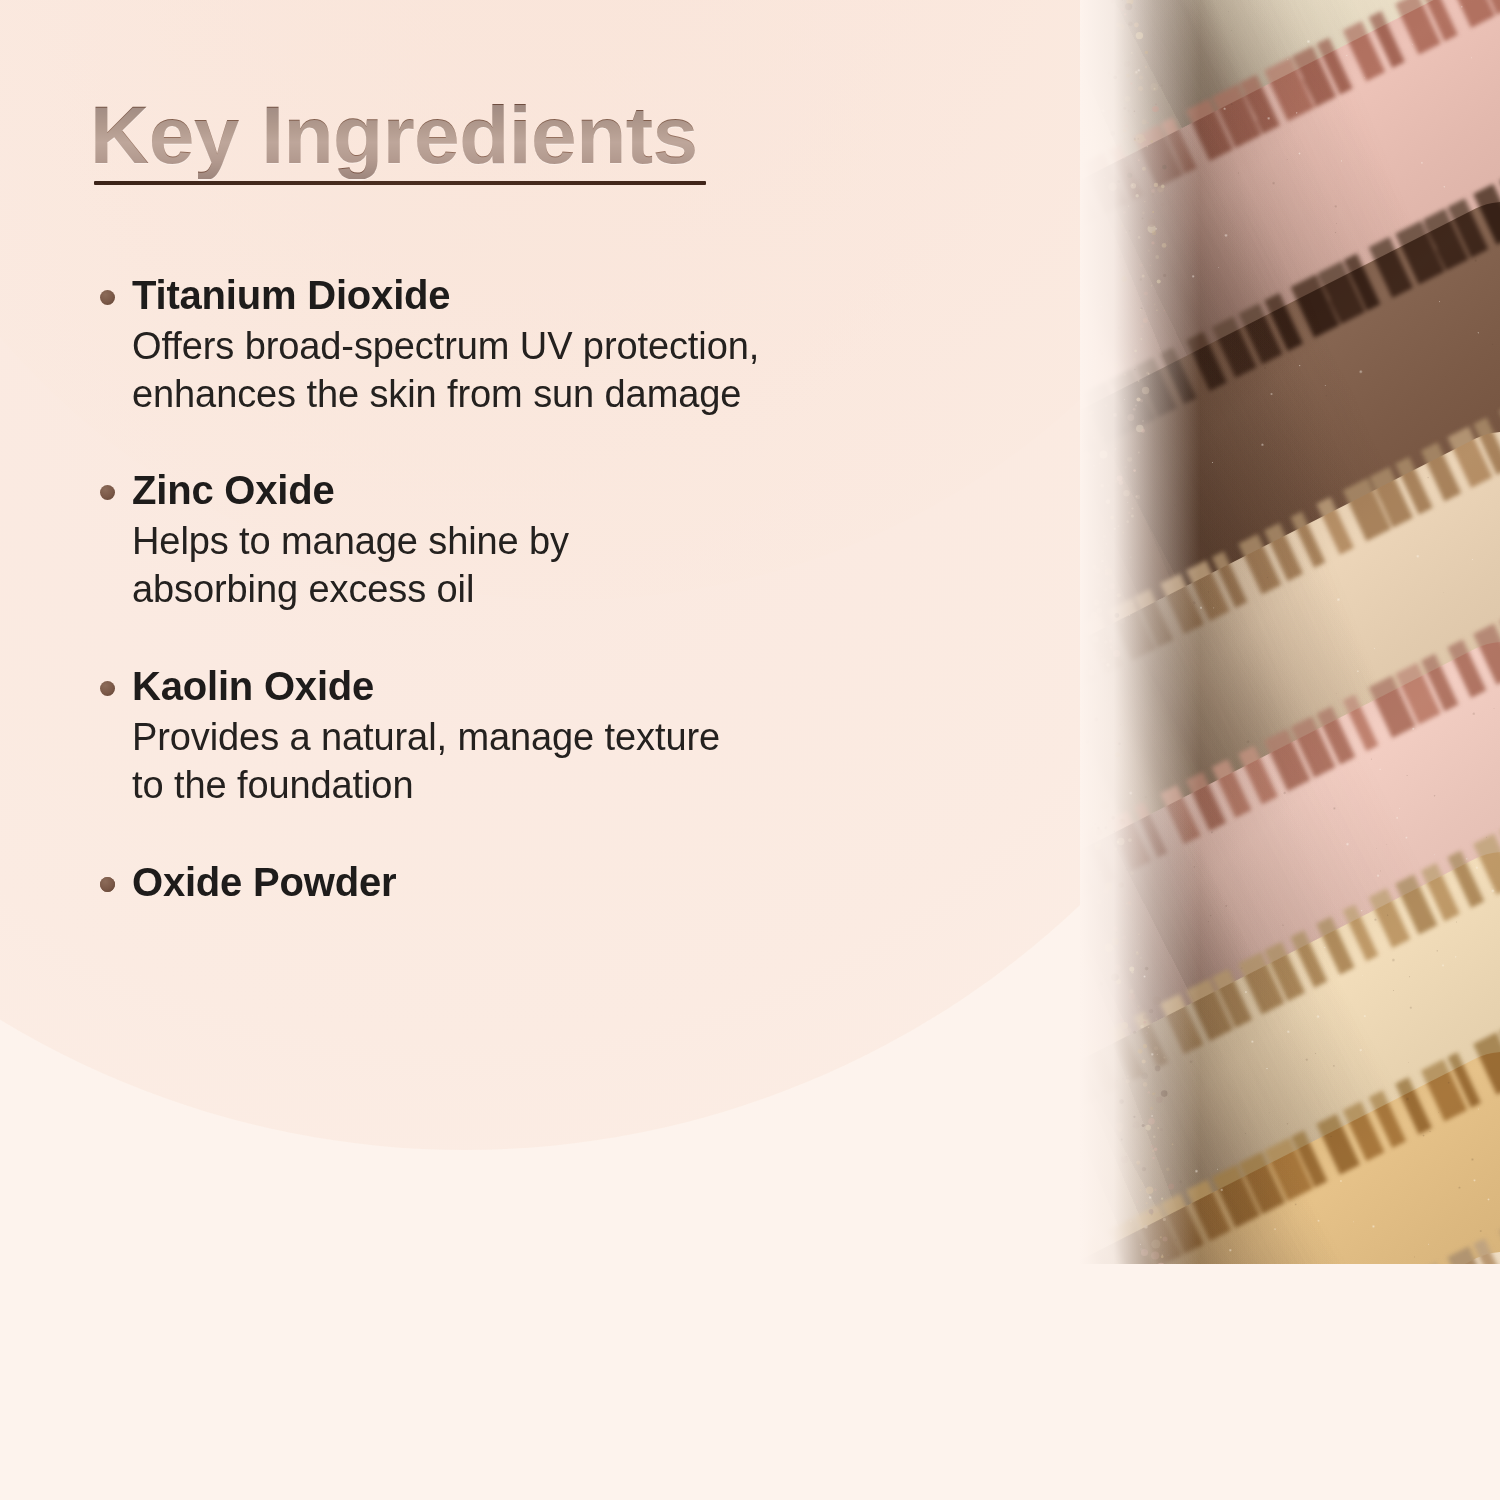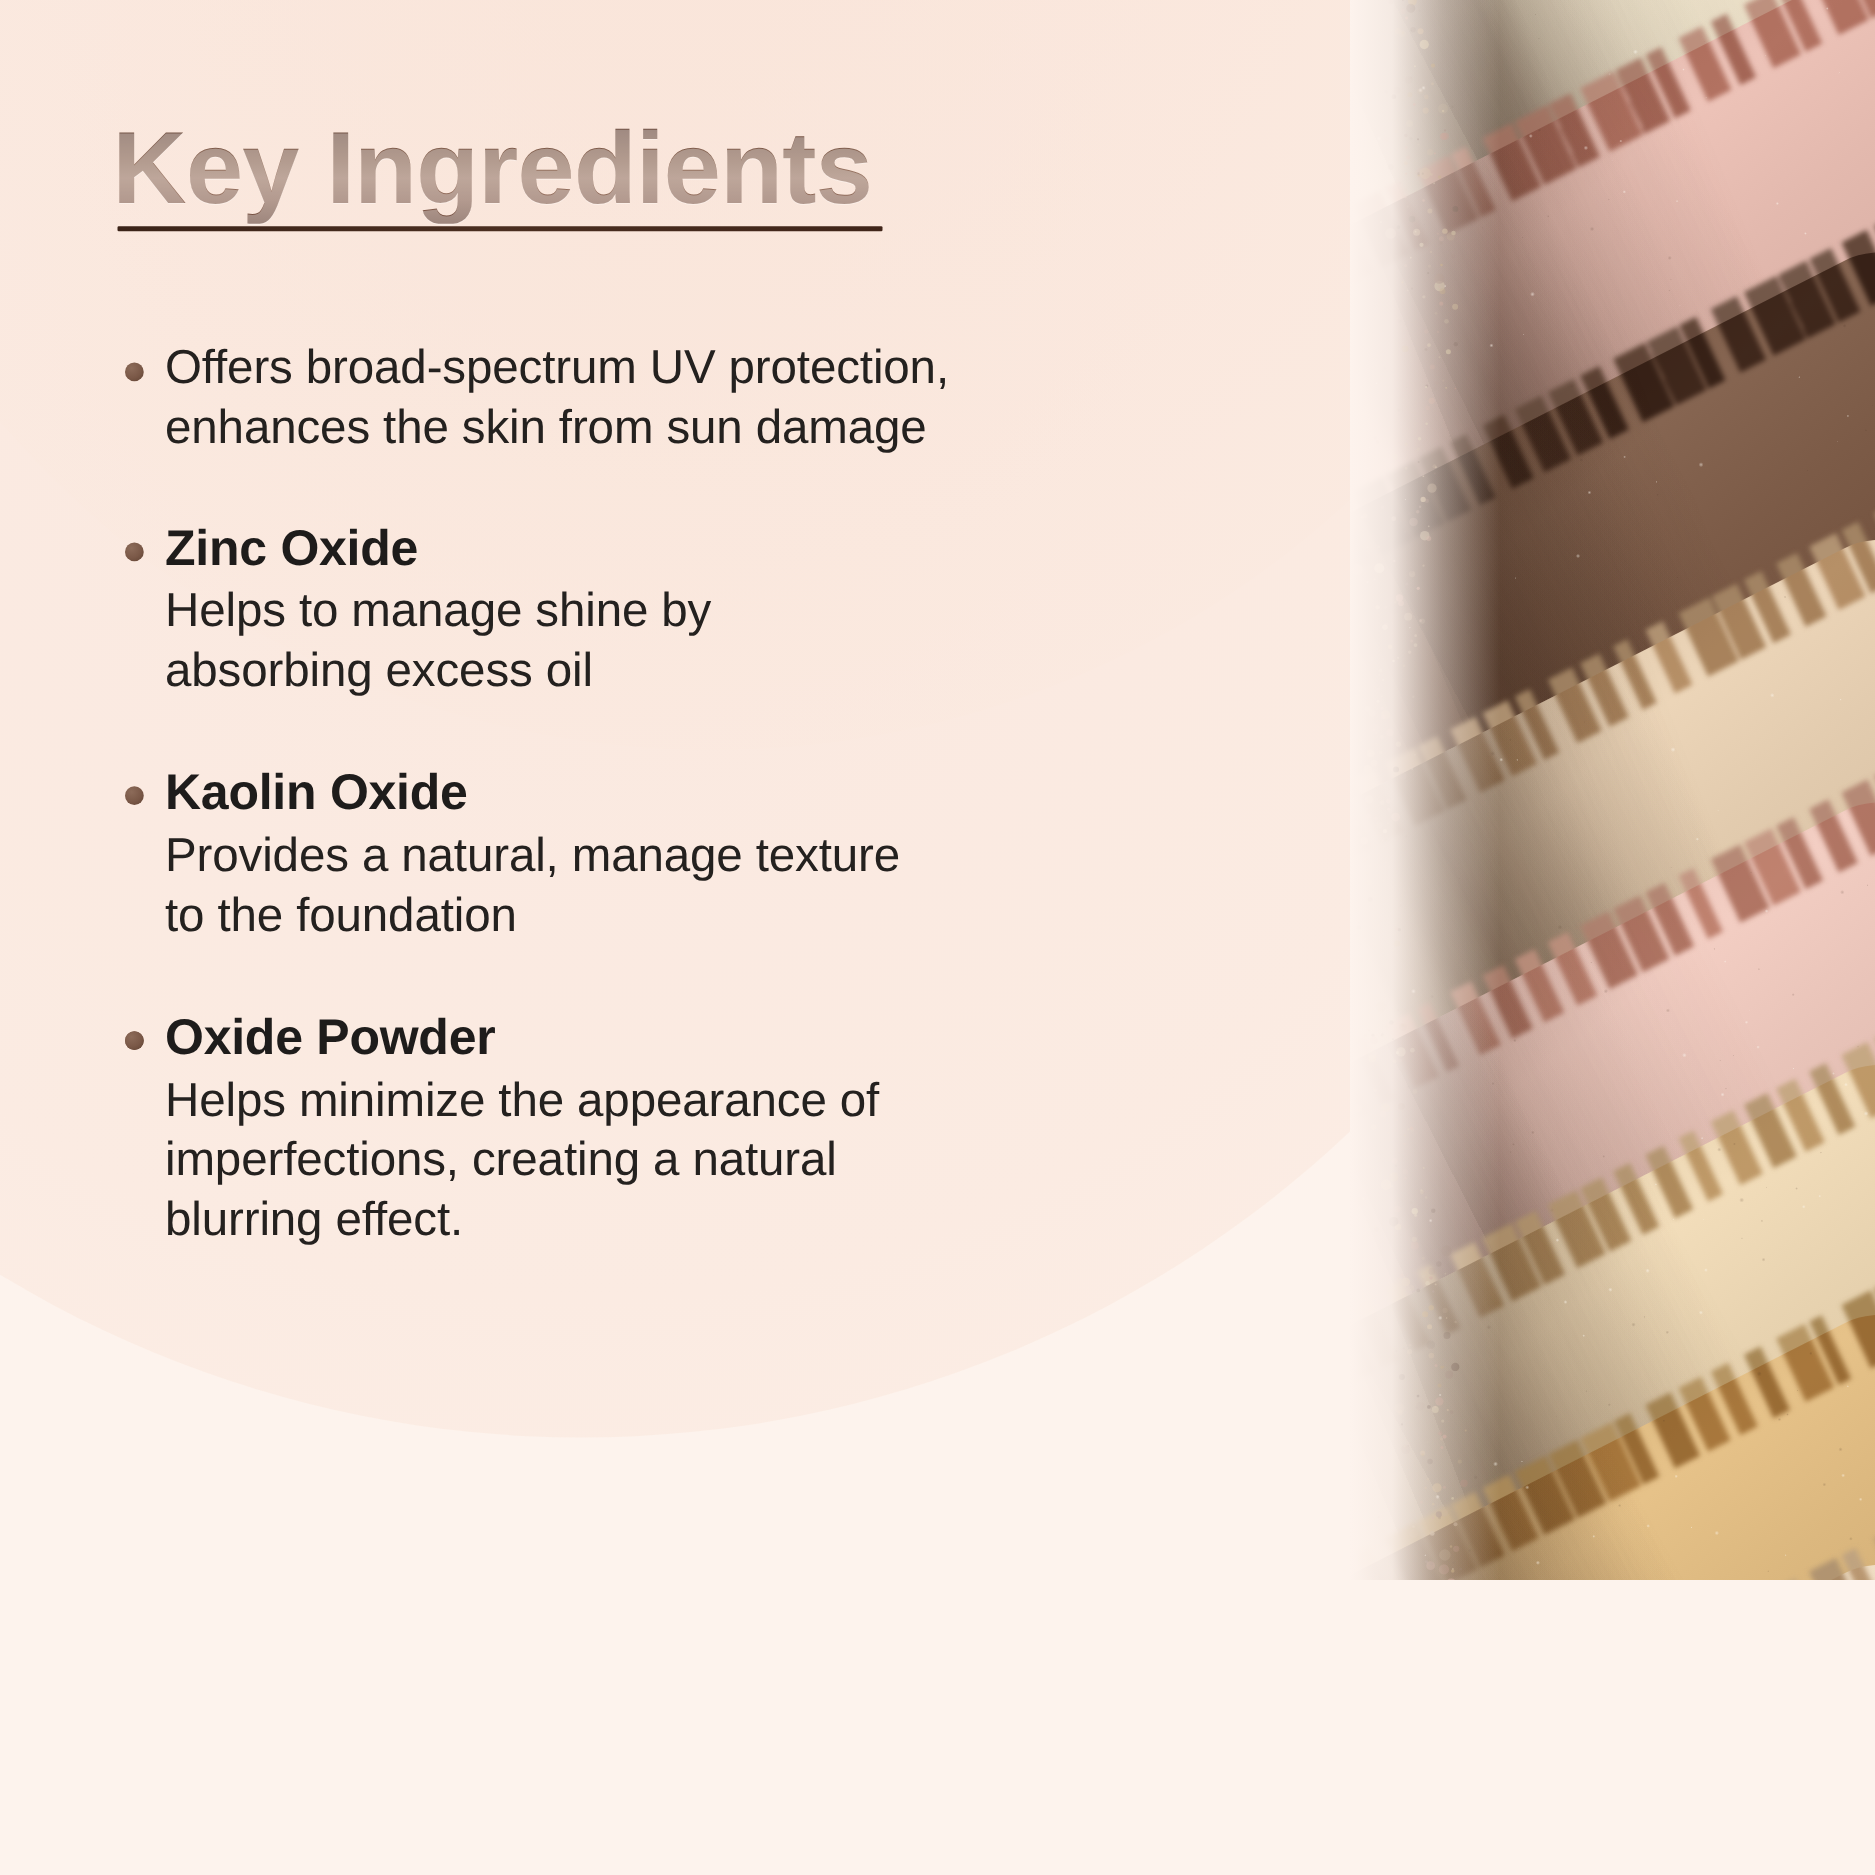--- a/index.html
+++ b/index.html
@@ -204,20 +204,21 @@
   <div class="content">
 
     <div class="title-wrap">
       <h1 class="page-title">Key Ingredients</h1>
       <div class="title-rule"></div>
     </div>
 
     <ul class="ing-list">
       <li class="ing-item">
         <span class="bullet"></span>
+        <span class="ing-name">Titanium Dioxide</span>
         <span class="ing-desc">Offers broad-spectrum UV protection,
 enhances the skin from sun damage</span>
       </li>
       <li class="ing-item">
         <span class="bullet"></span>
         <span class="ing-name">Zinc Oxide</span>
         <span class="ing-desc">Helps to manage shine by
 absorbing excess oil</span>
       </li>
       <li class="ing-item">
@@ -225,23 +226,20 @@
         <span class="ing-name">Kaolin Oxide</span>
         <span class="ing-desc">Provides a natural, manage texture
 to the foundation</span>
       </li>
       <li class="ing-item">
         <span class="bullet"></span>
       </li>
       <li class="ing-item">
         <span class="bullet"></span>
         <span class="ing-name">Oxide Powder</span>
-        <span class="ing-desc">Helps minimize the appearance of
-imperfections, creating a natural
-blurring effect.</span>
       </li>
     </ul>
   </div>
 
   <div class="powder-panel">
     <div class="powder-inner" id="powder-inner">
         <div class="band" style="top: -60px;">
           <div class="core" style="background: linear-gradient(168deg, rgb(126, 95, 80) 0%, rgb(197, 169, 156) 11%, rgb(207, 179, 166) 34%, rgb(197, 169, 156) 58%, rgb(189, 161, 148) 80%, rgb(126, 95, 80) 100%);"></div>
           <div class="crumb bot" style="background: linear-gradient(92deg, transparent 0%, rgb(144, 113, 98) 0.3%, rgb(144, 113, 98) 2.4%, transparent 2.8%, transparent 3.8%, rgb(144, 113, 98) 4.1%, rgb(144, 113, 98) 7.1%, transparent 7.5%, transparent 7.7%, rgb(144, 113, 98) 8%, rgb(144, 113, 98) 10.9%, transparent 11.3%, transparent 11.5%, rgb(126, 95, 80) 11.8%, rgb(126, 95, 80) 15.2%, transparent 15.6%, transparent 15.4%, rgb(144, 113, 98) 15.7%, rgb(144, 113, 98) 17.7%, transparent 18.1%, transparent 19.2%, rgb(126, 95, 80) 19.5%, rgb(126, 95, 80) 23.2%, transparent 23.6%, transparent 23.1%, rgb(126, 95, 80) 23.4%, rgb(126, 95, 80) 25.4%, transparent 25.8%, transparent 26.9%, rgb(126, 95, 80) 27.2%, rgb(126, 95, 80) 30.8%, transparent 31.2%, transparent 30.8%, rgb(144, 113, 98) 31.1%, rgb(144, 113, 98) 33.6%, transparent 34%, transparent 34.6%, rgb(126, 95, 80) 34.9%, rgb(126, 95, 80) 36.5%, transparent 36.9%, transparent 38.5%, rgb(144, 113, 98) 38.8%, rgb(144, 113, 98) 41.7%, transparent 42.1%, transparent 42.3%, rgb(144, 113, 98) 42.6%, rgb(144, 113, 98) 45%, transparent 45.4%, transparent 46.2%, rgb(126, 95, 80) 46.5%, rgb(126, 95, 80) 48.7%, transparent 49.1%, transparent 50%, rgb(144, 113, 98) 50.3%, rgb(144, 113, 98) 52.4%, transparent 52.8%, transparent 53.8%, rgb(126, 95, 80) 54.1%, rgb(126, 95, 80) 57.4%, transparent 57.8%, transparent 57.7%, rgb(126, 95, 80) 58%, rgb(126, 95, 80) 59.6%, transparent 60%, transparent 61.5%, rgb(126, 95, 80) 61.8%, rgb(126, 95, 80) 65.1%, transparent 65.5%, transparent 65.4%, rgb(144, 113, 98) 65.7%, rgb(144, 113, 98) 68.3%, transparent 68.7%, transparent 69.2%, rgb(126, 95, 80) 69.5%, rgb(126, 95, 80) 71.2%, transparent 71.6%, transparent 73.1%, rgb(126, 95, 80) 73.4%, rgb(126, 95, 80) 74.8%, transparent 75.2%, transparent 76.9%, rgb(126, 95, 80) 77.2%, rgb(126, 95, 80) 78.5%, transparent 78.9%, transparent 80.8%, rgb(126, 95, 80) 81.1%, rgb(126, 95, 80) 83.2%, transparent 83.6%, transparent 84.6%, rgb(144, 113, 98) 84.9%, rgb(144, 113, 98) 87.3%, transparent 87.7%, transparent 88.5%, rgb(126, 95, 80) 88.8%, rgb(126, 95, 80) 91.6%, transparent 92%, transparent 92.3%, rgb(144, 113, 98) 92.6%, rgb(144, 113, 98) 95.1%, transparent 95.5%, transparent 96.2%, rgb(126, 95, 80) 96.5%, rgb(126, 95, 80) 97.6%, transparent 98%); filter: blur(2.2px);"></div>
           <div class="grain" style="background: radial-gradient(1.74px at 82.8% 53.7%, rgba(70, 48, 34, 0.22) 0%, transparent 100%), radial-gradient(1.29px at 80% 81.1%, rgba(255, 252, 245, 0.55) 0%, transparent 100%), radial-gradient(1.87px at 1.4% 0.1%, rgba(255, 252, 245, 0.55) 0%, transparent 100%), radial-gradient(0.82px at 93% 88.1%, rgba(255, 252, 245, 0.55) 0%, transparent 100%), radial-gradient(1.63px at 47.5% 89.9%, rgba(255, 252, 245, 0.55) 0%, transparent 100%), radial-gradient(0.69px at 0.5% 36.9%, rgba(255, 252, 245, 0.55) 0%, transparent 100%), radial-gradient(0.95px at 99.1% 40.8%, rgba(255, 252, 245, 0.55) 0%, transparent 100%), radial-gradient(1.7px at 31.4% 70.8%, rgba(255, 252, 245, 0.55) 0%, transparent 100%), radial-gradient(1.82px at 48.8% 45.6%, rgba(70, 48, 34, 0.22) 0%, transparent 100%), radial-gradient(0.44px at 27.9% 81.5%, rgba(70, 48, 34, 0.22) 0%, transparent 100%), radial-gradient(1.64px at 7.6% 81.6%, rgba(255, 252, 245, 0.55) 0%, transparent 100%), radial-gradient(1.77px at 85.4% 32.3%, rgba(70, 48, 34, 0.22) 0%, transparent 100%), radial-gradient(0.65px at 76.8% 44.6%, rgba(70, 48, 34, 0.22) 0%, transparent 100%), radial-gradient(1.38px at 90.7% 64.2%, rgba(70, 48, 34, 0.22) 0%, transparent 100%), radial-gradient(0.7px at 5.4% 66.1%, rgba(255, 252, 245, 0.55) 0%, transparent 100%), radial-gradient(1.72px at 1% 71.9%, rgba(70, 48, 34, 0.22) 0%, transparent 100%), radial-gradient(1.66px at 85.6% 82.6%, rgba(70, 48, 34, 0.22) 0%, transparent 100%), radial-gradient(1.65px at 30.8% 92.2%, rgba(255, 252, 245, 0.55) 0%, transparent 100%), radial-gradient(1.6px at 66.2% 67.8%, rgba(70, 48, 34, 0.22) 0%, transparent 100%), radial-gradient(1.68px at 86.4% 67.5%, rgba(70, 48, 34, 0.22) 0%, transparent 100%), radial-gradient(1.05px at 4.5% 97.2%, rgba(255, 252, 245, 0.55) 0%, transparent 100%), radial-gradient(0.61px at 15% 44.9%, rgba(255, 252, 245, 0.55) 0%, transparent 100%), radial-gradient(0.79px at 80% 37.2%, rgba(70, 48, 34, 0.22) 0%, transparent 100%), radial-gradient(1.03px at 73% 86.5%, rgba(255, 252, 245, 0.55) 0%, transparent 100%), radial-gradient(1.02px at 60.9% 94.1%, rgba(70, 48, 34, 0.22) 0%, transparent 100%), radial-gradient(0.6px at 70.2% 21.6%, rgba(70, 48, 34, 0.22) 0%, transparent 100%), radial-gradient(0.67px at 89.3% 53.5%, rgba(70, 48, 34, 0.22) 0%, transparent 100%), radial-gradient(0.62px at 38% 58%, rgba(70, 48, 34, 0.22) 0%, transparent 100%), radial-gradient(1.09px at 91.7% 83.4%, rgba(70, 48, 34, 0.22) 0%, transparent 100%), radial-gradient(1.53px at 12.7% 5.4%, rgba(70, 48, 34, 0.22) 0%, transparent 100%), radial-gradient(1.09px at 76.8% 37%, rgba(70, 48, 34, 0.22) 0%, transparent 100%), radial-gradient(0.69px at 75.8% 70.8%, rgba(255, 252, 245, 0.55) 0%, transparent 100%), radial-gradient(1.73px at 5.8% 84.8%, rgba(255, 252, 245, 0.55) 0%, transparent 100%), radial-gradient(1.49px at 49.3% 18%, rgba(255, 252, 245, 0.55) 0%, transparent 100%), radial-gradient(0.64px at 69.2% 36.8%, rgba(70, 48, 34, 0.22) 0%, transparent 100%), radial-gradient(1.62px at 5.6% 71.7%, rgba(255, 252, 245, 0.55) 0%, transparent 100%), radial-gradient(1.66px at 68% 24.2%, rgba(255, 252, 245, 0.55) 0%, transparent 100%), radial-gradient(1.19px at 33.1% 52.6%, rgba(70, 48, 34, 0.22) 0%, transparent 100%), radial-gradient(0.49px at 26.5% 81.8%, rgba(255, 252, 245, 0.55) 0%, transparent 100%), radial-gradient(0.65px at 12.8% 29.8%, rgba(255, 252, 245, 0.55) 0%, transparent 100%), radial-gradient(0.5px at 86.2% 41.6%, rgba(70, 48, 34, 0.22) 0%, transparent 100%), radial-gradient(1.53px at 83.8% 9.2%, rgba(70, 48, 34, 0.22) 0%, transparent 100%), radial-gradient(0.66px at 67.7% 86.4%, rgba(255, 252, 245, 0.55) 0%, transparent 100%), radial-gradient(1.06px at 56.3% 48.2%, rgba(70, 48, 34, 0.22) 0%, transparent 100%), radial-gradient(1.05px at 74.9% 77.3%, rgba(255, 252, 245, 0.55) 0%, transparent 100%), radial-gradient(1.38px at 91.5% 7.4%, rgba(255, 252, 245, 0.55) 0%, transparent 100%), radial-gradient(1.98px at 55.8% 76.5%, rgba(255, 252, 245, 0.55) 0%, transparent 100%), radial-gradient(0.5px at 71.4% 17.6%, rgba(255, 252, 245, 0.55) 0%, transparent 100%), radial-gradient(1.28px at 46.9% 57.3%, rgba(70, 48, 34, 0.22) 0%, transparent 100%), radial-gradient(0.9px at 17.1% 83.4%, rgba(70, 48, 34, 0.22) 0%, transparent 100%), radial-gradient(1.89px at 54.5% 91.7%, rgba(255, 252, 245, 0.55) 0%, transparent 100%), radial-gradient(0.75px at 42.5% 91.9%, rgba(70, 48, 34, 0.22) 0%, transparent 100%), radial-gradient(1.76px at 29.1% 87%, rgba(255, 252, 245, 0.55) 0%, transparent 100%), radial-gradient(0.62px at 81.4% 54.7%, rgba(255, 252, 245, 0.55) 0%, transparent 100%), radial-gradient(0.9px at 0.5% 24%, rgba(255, 252, 245, 0.55) 0%, transparent 100%), radial-gradient(0.75px at 78% 79.6%, rgba(255, 252, 245, 0.55) 0%, transparent 100%), radial-gradient(0.47px at 5.4% 50%, rgba(255, 252, 245, 0.55) 0%, transparent 100%), radial-gradient(1.43px at 26.2% 99.3%, rgba(70, 48, 34, 0.22) 0%, transparent 100%), radial-gradient(1.65px at 98.4% 2%, rgba(70, 48, 34, 0.22) 0%, transparent 100%), radial-gradient(1.01px at 50.9% 77.2%, rgba(70, 48, 34, 0.22) 0%, transparent 100%), radial-gradient(0.96px at 92.4% 56.9%, rgba(70, 48, 34, 0.22) 0%, transparent 100%), radial-gradient(1.73px at 29.2% 77.4%, rgba(70, 48, 34, 0.22) 0%, transparent 100%), radial-gradient(0.45px at 90.6% 43.7%, rgba(255, 252, 245, 0.55) 0%, transparent 100%), radial-gradient(0.64px at 51.5% 29.3%, rgba(70, 48, 34, 0.22) 0%, transparent 100%), radial-gradient(1.62px at 51% 55.5%, rgba(70, 48, 34, 0.22) 0%, transparent 100%), radial-gradient(1.17px at 65.4% 81.3%, rgba(255, 252, 245, 0.55) 0%, transparent 100%), radial-gradient(0.96px at 99.8% 46.2%, rgba(70, 48, 34, 0.22) 0%, transparent 100%), radial-gradient(1.92px at 68.5% 65%, rgba(255, 252, 245, 0.55) 0%, transparent 100%), radial-gradient(0.84px at 40.5% 13.3%, rgba(255, 252, 245, 0.55) 0%, transparent 100%), radial-gradient(0.82px at 57.6% 95.6%, rgba(70, 48, 34, 0.22) 0%, transparent 100%), radial-gradient(1.85px at 5.7% 23.4%, rgba(70, 48, 34, 0.22) 0%, transparent 100%), radial-gradient(1.43px at 97.9% 30.3%, rgba(255, 252, 245, 0.55) 0%, transparent 100%), radial-gradient(0.68px at 28.2% 41.9%, rgba(255, 252, 245, 0.55) 0%, transparent 100%), radial-gradient(1.29px at 69.5% 71.3%, rgba(255, 252, 245, 0.55) 0%, transparent 100%), radial-gradient(0.9px at 76.1% 26%, rgba(70, 48, 34, 0.22) 0%, transparent 100%), radial-gradient(1.96px at 86.2% 83.2%, rgba(255, 252, 245, 0.55) 0%, transparent 100%), radial-gradient(1.83px at 17.8% 79%, rgba(70, 48, 34, 0.22) 0%, transparent 100%), radial-gradient(1.77px at 91.9% 46%, rgba(70, 48, 34, 0.22) 0%, transparent 100%), radial-gradient(0.97px at 76.3% 80.5%, rgba(70, 48, 34, 0.22) 0%, transparent 100%), radial-gradient(1.66px at 94.4% 61.8%, rgba(70, 48, 34, 0.22) 0%, transparent 100%), radial-gradient(1.46px at 51.2% 75.3%, rgba(70, 48, 34, 0.22) 0%, transparent 100%), radial-gradient(1.58px at 26.7% 57.2%, rgba(255, 252, 245, 0.55) 0%, transparent 100%), radial-gradient(1.33px at 11.5% 13.3%, rgba(70, 48, 34, 0.22) 0%, transparent 100%), radial-gradient(1.36px at 16.3% 1.7%, rgba(255, 252, 245, 0.55) 0%, transparent 100%), radial-gradient(1.02px at 71.2% 63.5%, rgba(255, 252, 245, 0.55) 0%, transparent 100%), radial-gradient(1.63px at 87.2% 90.7%, rgba(255, 252, 245, 0.55) 0%, transparent 100%), radial-gradient(1.18px at 72.8% 83.4%, rgba(70, 48, 34, 0.22) 0%, transparent 100%), radial-gradient(0.73px at 25.1% 91.4%, rgba(255, 252, 245, 0.55) 0%, transparent 100%), radial-gradient(1.07px at 98.1% 96.1%, rgba(70, 48, 34, 0.22) 0%, transparent 100%), radial-gradient(1.01px at 49.2% 4.7%, rgba(255, 252, 245, 0.55) 0%, transparent 100%), linear-gradient(89deg, transparent 0%, transparent 22%, rgba(60, 40, 28, 0.2) 32%, transparent 59%, transparent 100%), linear-gradient(92deg, transparent 0%, transparent 23%, rgba(60, 40, 28, 0.2) 42%, transparent 62%, transparent 100%), linear-gradient(90deg, transparent 0%, transparent 32%, rgba(60, 40, 28, 0.2) 33%, transparent 47%, transparent 100%), linear-gradient(94deg, transparent 0%, transparent 22%, rgba(60, 40, 28, 0.2) 21%, transparent 63%, transparent 100%), linear-gradient(93deg, transparent 0%, transparent 24%, rgba(60, 40, 28, 0.2) 22%, transparent 71%, transparent 100%), linear-gradient(91deg, transparent 0%, transparent 24%, rgba(60, 40, 28, 0.2) 39%, transparent 68%, transparent 100%), linear-gradient(88deg, transparent 0%, transparent 34%, rgba(60, 40, 28, 0.2) 20%, transparent 50%, transparent 100%); opacity: 0.9;"></div>

